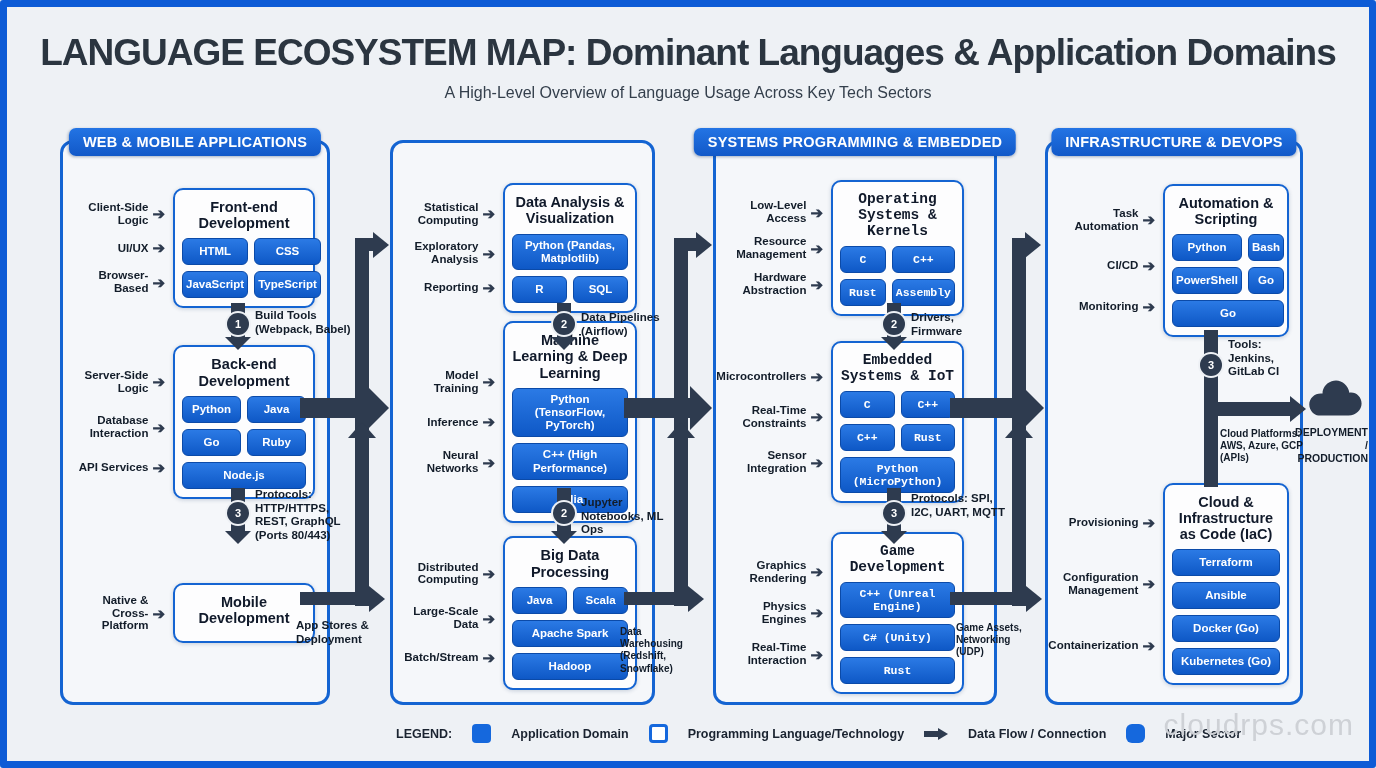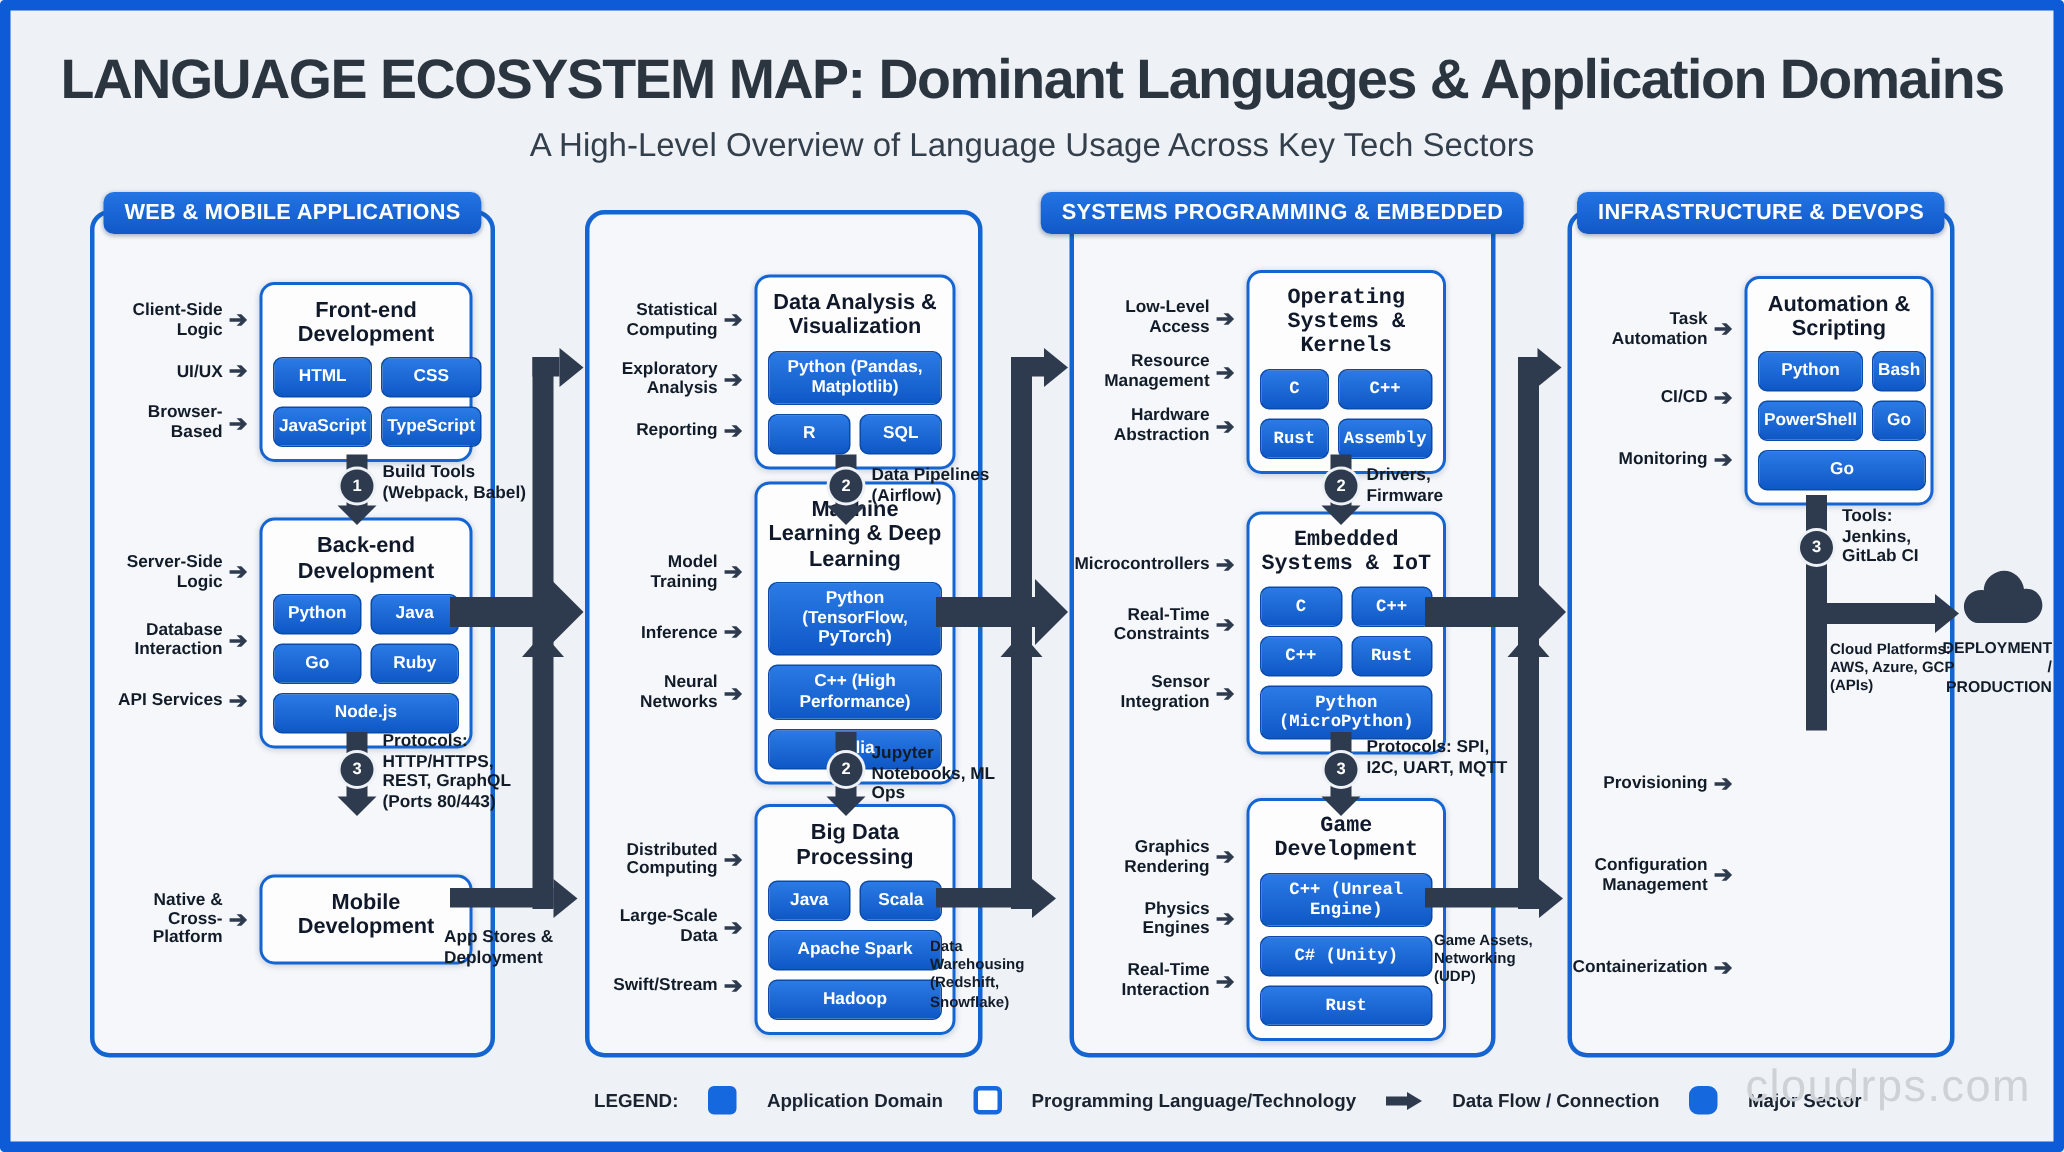--- a/index.html
+++ b/index.html
@@ -9,21 +9,21 @@
     background:#eef1f5;
     position:relative;
     overflow:hidden;
     color:#1a2330;
   }
   .frame { position:absolute; inset:0; border:7px solid #0d5bd6; border-radius:3px; pointer-events:none; z-index:50; }
 
   
   .titleblock { position:absolute; top:32px; left:0; width:100%; text-align:center; }
   .main-title { font-size:37px; font-weight:800; letter-spacing:-1px; color:#2b3540; }
-  .sub-title  { font-size:22px; font-weight:400; color:#343f4c; margin-top:10px; }
+  .sub-title  { font-size:16px; font-weight:400; color:#343f4c; margin-top:10px; }
 
   
   .sector { position:absolute; top:140px; height:565px; background:#f5f7fa;
             border:3px solid #1464d2; border-radius:13px; }
   #s1 { left:60px;   width:270px; }
   #s2 { left:390px;  width:265px; }
   #s3 { left:713px;  width:284px; }
   #s4 { left:1045px; width:258px; }
   .sec-header { position:absolute; top:-15px; left:50%; transform:translateX(-50%);
             background:linear-gradient(#2374e4,#1158c8); color:#fff; padding:6px 14px;
@@ -240,21 +240,21 @@
     <div class="inputs">
       <div class="input">
           <span>Distributed Computing</span>
           <span class="arr">➔</span>
         </div>
       <div class="input">
           <span>Large-Scale Data</span>
           <span class="arr">➔</span>
         </div>
       <div class="input">
-          <span>Swift/Stream</span>
+          <span>Batch/Stream</span>
           <span class="arr">➔</span>
         </div>
     </div>
     <div class="dbox">
       <div class="dbox-title">Big Data Processing</div>
       <div class="chips">
         <div class="chip">Java</div>
         <div class="chip">Scala</div>
         <div class="chip full">Apache Spark</div>
         <div class="chip full">Hadoop</div>
@@ -382,20 +382,29 @@
           <span class="arr">➔</span>
         </div>
       <div class="input">
           <span>Configuration Management</span>
           <span class="arr">➔</span>
         </div>
       <div class="input">
           <span>Containerization</span>
           <span class="arr">➔</span>
         </div>
+    </div>
+    <div class="dbox">
+      <div class="dbox-title">Cloud &amp; Infrastructure as Code (IaC)</div>
+      <div class="chips">
+        <div class="chip full">Terraform</div>
+        <div class="chip full">Ansible</div>
+        <div class="chip full">Docker (Go)</div>
+        <div class="chip full">Kubernetes (Go)</div>
+      </div>
     </div>
   </div>
 </div>
 
 <div class="vconn" style="left:238px;top:303px;height:47px">
   <i class="vbar"></i>
     <i class="vhead"></i>
   <b class="badge" style="top:10px">1</b>
   <span class="vlabel" style="top:6px;width:112px">Build Tools (Webpack, Babel)</span>
 </div>

